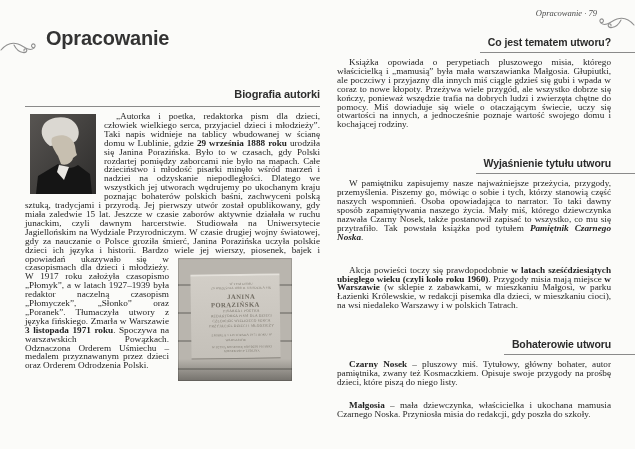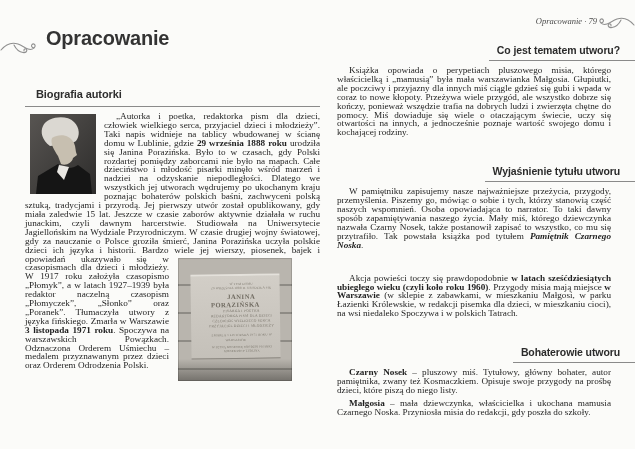--- a/index.html
+++ b/index.html
@@ -14,21 +14,21 @@
   .flourish-right{right:0;top:13px;transform:scaleX(-1);}
   .flourish path{fill:none;stroke:#8f8f8f;stroke-width:1.1;stroke-linecap:round;}
 
   
   .page-left{position:absolute;left:25px;top:18px;width:295px;}
   .pl-title{
     margin:8px 0 0 21px;font-family:"Liberation Sans",sans-serif;
     font-weight:700;font-size:21px;line-height:24px;color:#333;
     transform:scaleX(.95);transform-origin:left center;letter-spacing:-.2px;
   }
-  .l-head-wrap{margin-top:34px;border-bottom:1px solid #8a8a8a;padding:0 0 4px 11px;}
+  .l-head-wrap{margin-top:34px;border-bottom:1px solid #8a8a8a;padding:0 0 4px 11px;text-align:right;}
   .l-head{font-family:"Liberation Sans",sans-serif;font-weight:700;font-size:11px;color:#2e2e2e;letter-spacing:-.1px;}
   .body-text{
     margin:5px 0 0;font-size:9.2px;line-height:8.9px;text-align:justify;
     text-indent:12px;
   }
   .body-text b{font-weight:700;}
   
   .portrait{float:left;width:66px;height:80px;margin:2px 8px 2px 5px;display:block;}
   .portrait svg{display:block;width:100%;height:100%;}
   
@@ -50,35 +50,35 @@
     padding-top:6px;box-sizing:border-box;color:#7b766c;text-align:center;
     font-family:"Liberation Serif",serif;
   }
   .pl-xs{font-size:3.2px;line-height:4.2px;letter-spacing:.2px;}
   .pl-name{font-size:6.6px;line-height:8px;letter-spacing:.5px;font-weight:700;color:#6e695f;margin-top:3px;}
   .pl-s{font-size:3.6px;line-height:5px;letter-spacing:.25px;}
   .pl-gap{height:4px;}
   .pl-foot{font-size:2.9px;line-height:3.9px;letter-spacing:.2px;}
 
   
-  .page-right{position:absolute;left:337px;top:8px;width:274px;}
+  .page-right{position:absolute;left:337px;top:0;width:274px;}
   .run-head{
     text-align:right;margin:8px 14px 0 0;
     font-style:italic;font-size:8.5px;color:#4a4a4a;
   }
   .sec{margin-top:24px;}
   .sec-first{margin-top:14px;}
   .r-head-wrap{text-align:right;margin:0 -25px 5px 0;}
   .r-head-inner{
     display:inline-block;font-family:"Liberation Sans",sans-serif;font-weight:700;
     font-size:10.5px;color:#2b2b2b;letter-spacing:-.1px;
-    border-bottom:1px solid #8a8a8a;padding:0 16px 4px 8px;
+    border-bottom:1px solid #8a8a8a;padding:0 25px 4px 8px;
   }
   .r-par{margin:0;font-size:9.2px;line-height:8.9px;text-align:justify;text-indent:12px;}
-  .r-par + .r-par{margin-top:4px;}
+  .r-par + .r-par{margin-top:14px;}
   .r-par i{font-style:italic;font-weight:bold;}
   .r-par b{font-weight:700;}
 </style>
 </head>
 <body>
 
 <svg class="flourish flourish-left" viewBox="0 0 40 22" aria-hidden="true">
   <path d="M1 12 C6 6 12 4 18 6 C22 7.5 25 10 28 11 C31 12 34 11 35 8.5 C35.7 6.5 33.5 5 32 6.5 C30.8 8 32 10 34 9.8"></path>
   <path d="M14 7 C16 11 19 14 23 14.5 C26 15 27.5 13 26.5 11.5 C25.5 10 23.5 11 24 13"></path>
 </svg>
@@ -137,21 +137,21 @@
   </div>
 
   <div class="sec">
     <div class="r-head-wrap">
       <span class="r-head-inner">Wyjaśnienie tytułu utworu</span>
     </div>
     <p class="r-par"><span>W pamiętniku zapisujemy nasze najważniejsze przeżycia, przygody, przemyślenia. Piszemy go, mówiąc o sobie i tych, którzy stanowią część naszych wspomnień. Osoba opowiadająca to narrator. To taki dawny sposób zapamiętywania naszego życia. Mały miś, którego dziewczynka nazwała Czarny Nosek, także postanowił zapisać to wszystko, co mu się przytrafiło. Tak powstała książka pod tytułem </span><i>Pamiętnik Czarnego Noska</i><span>.</span></p>
   </div>
 
   <div class="sec">
-    <p class="r-par"><span>Akcja powieści toczy się prawdopodobnie </span><b>w latach sześćdziesiątych ubiegłego wieku (czyli koło roku 1960)</b><span>. Przygody misia mają miejsce </span><b>w Warszawie</b><span> (w sklepie z zabawkami, w mieszkaniu Małgosi, w parku Łazienki Królewskie, w redakcji pisemka dla dzieci, w mieszkaniu cioci), na wsi niedaleko Spoczywa i w polskich Tatrach.</span></p>
+    <p class="r-par"><span>Akcja powieści toczy się prawdopodobnie </span><b>w latach sześćdziesiątych ubiegłego wieku (czyli koło roku 1960)</b><span>. Przygody misia mają miejsce </span><b>w Warszawie</b><span> (w sklepie z zabawkami, w mieszkaniu Małgosi, w parku Łazienki Królewskie, w redakcji pisemka dla dzieci, w mieszkaniu cioci), na wsi niedaleko Warszawy i w polskich Tatrach.</span></p>
   </div>
 
   <div class="sec">
     <div class="r-head-wrap">
       <span class="r-head-inner">Bohaterowie utworu</span>
     </div>
     <p class="r-par"><b>Czarny Nosek</b><span> – pluszowy miś. Tytułowy, główny bohater, autor pamiętnika, zwany też Kosmaczkiem. Opisuje swoje przygody na prośbę dzieci, które piszą do niego listy.</span></p>
     <p class="r-par"><b>Małgosia</b><span> – mała dziewczynka, właścicielka i ukochana mamusia Czarnego Noska. Przyniosła misia do redakcji, gdy poszła do szkoły.</span></p>
   </div>
 </div>

